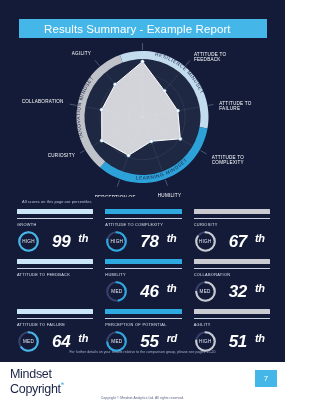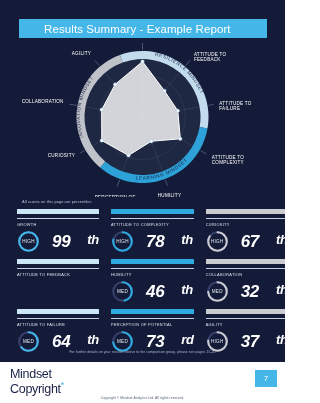--- a/index.html
+++ b/index.html
@@ -112,24 +112,24 @@
     color: #ffffff;
     font-weight: 700;
     font-style: italic;
     font-size: 17px;
     line-height: 1;
     letter-spacing: -0.3px;
     display: flex;
     align-items: flex-start;
   }
   .score .suffix {
-    font-size: 13px;
+    font-size: 11px;
     font-weight: 700;
     font-style: italic;
-    margin-left: 17px;
+    margin-left: 8px;
     margin-top: 0.5px;
   }
   
   #further-note {
     position: absolute;
     left: 0; top: 350px;
     width: 285px;
     text-align: center;
     font-size: 3.5px;
     color: #aab6cc;
@@ -365,39 +365,39 @@
         <div class="card-label">PERCEPTION OF POTENTIAL</div>
         <div class="card-body">
           <div class="ring">
             <svg width="23" height="23" viewBox="0 0 23 23">
               <circle cx="11.5" cy="11.5" r="9.3" fill="none" stroke="#36406a" stroke-width="2.1"></circle>
               <circle cx="11.5" cy="11.5" r="9.3" fill="none" stroke="#2eaae0" stroke-width="2.1" stroke-linecap="round" stroke-dasharray="42.66 58.43" transform="rotate(-90 11.5 11.5)"></circle>
             </svg>
             <div class="ring-text">MED</div>
           </div>
           <div class="score">
-            <span>73</span>
+            <span>55</span>
             <span class="suffix">rd</span>
           </div>
         </div>
       </div>
       <div class="card">
         <div class="card-topbar" style="background: rgb(201, 203, 209);"></div>
         <div class="card-rule"></div>
         <div class="card-label">AGILITY</div>
         <div class="card-body">
           <div class="ring">
             <svg width="23" height="23" viewBox="0 0 23 23">
               <circle cx="11.5" cy="11.5" r="9.3" fill="none" stroke="#36406a" stroke-width="2.1"></circle>
               <circle cx="11.5" cy="11.5" r="9.3" fill="none" stroke="#c9cbd1" stroke-width="2.1" stroke-linecap="round" stroke-dasharray="44.41 58.43" transform="rotate(-90 11.5 11.5)"></circle>
             </svg>
             <div class="ring-text">HIGH</div>
           </div>
           <div class="score">
-            <span>37</span>
+            <span>51</span>
             <span class="suffix">th</span>
           </div>
         </div>
       </div>
     </div>
 
   <div id="further-note">For further details on your results relative to the comparison group, please see pages 15-20</div>
 
   <div id="footer">
     <div id="logo">

